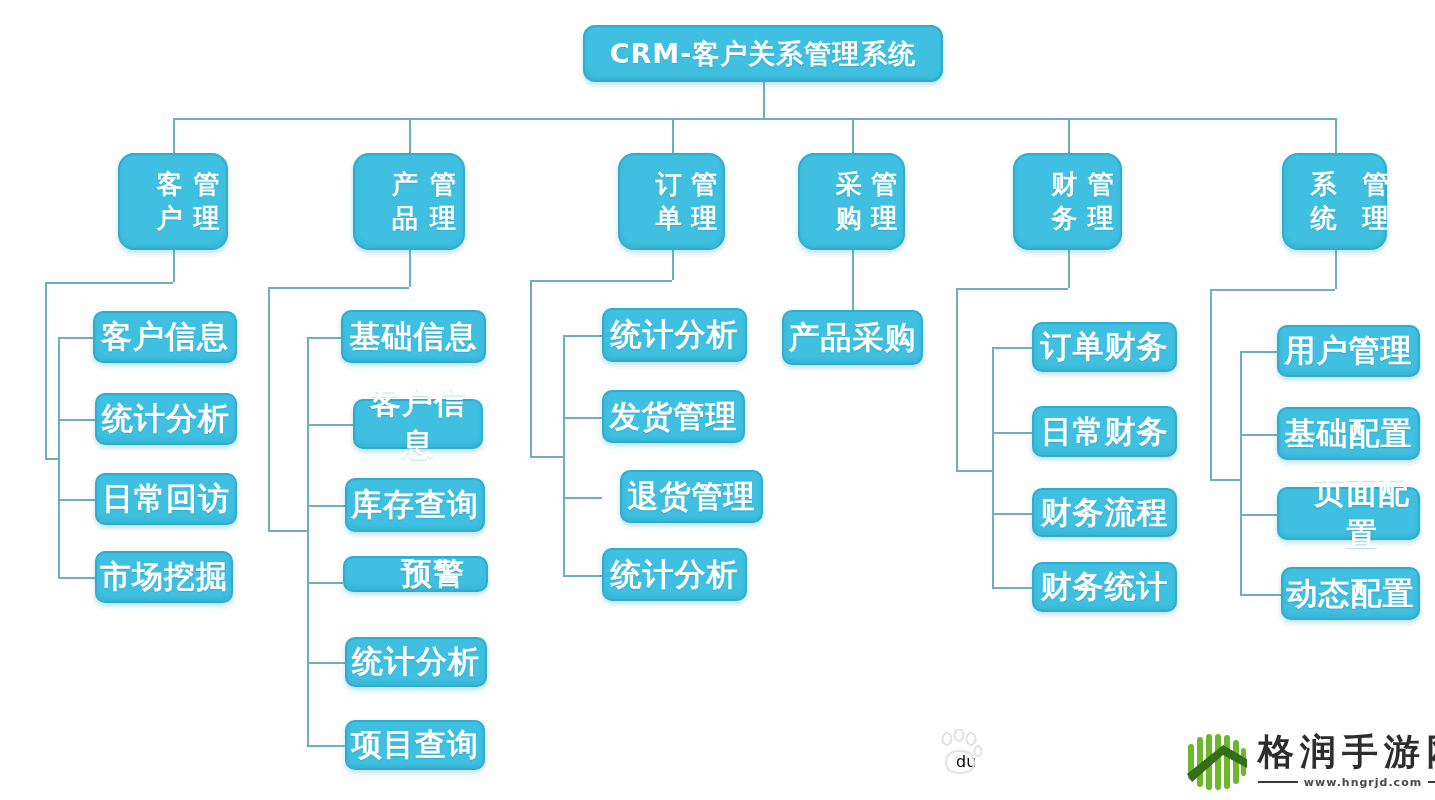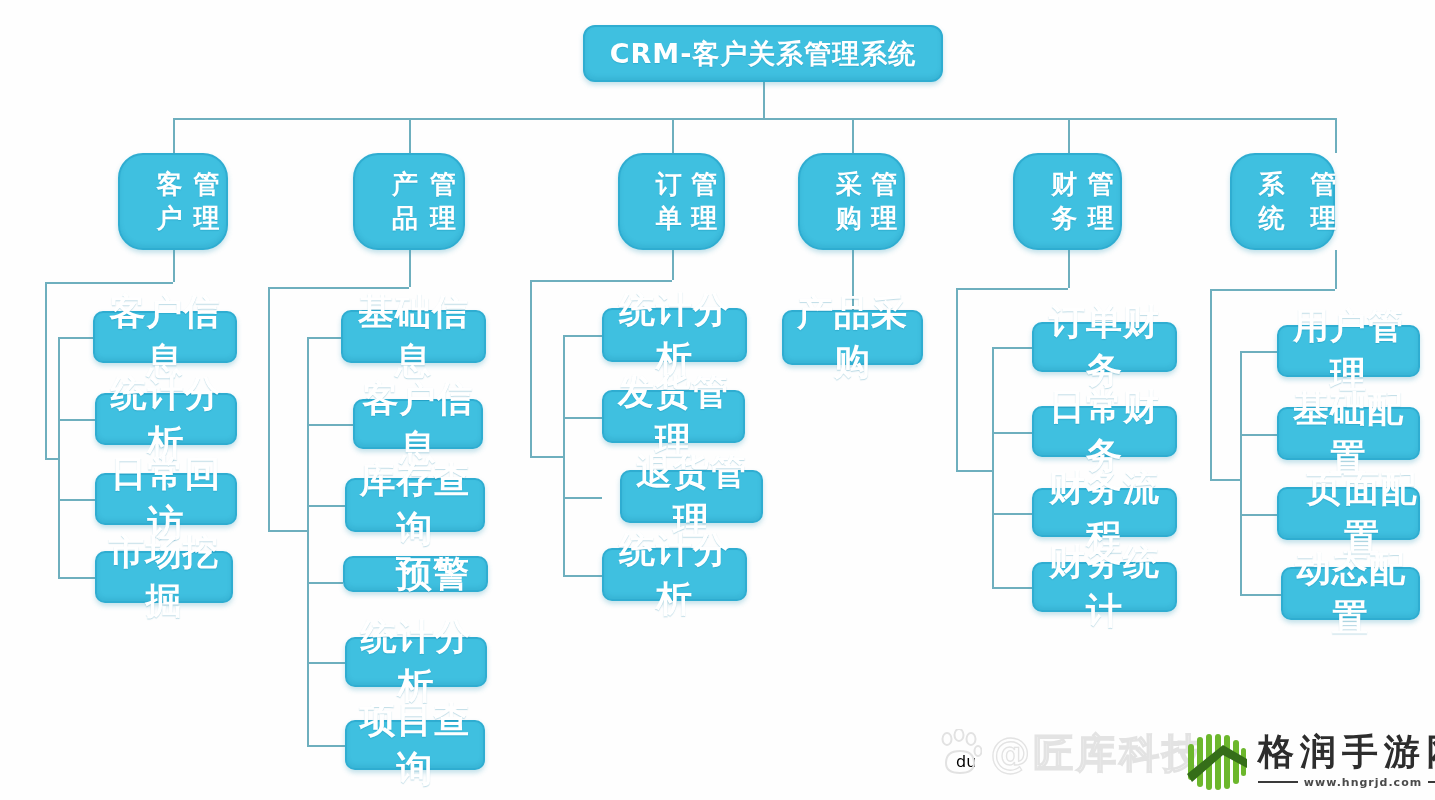--- a/index.html
+++ b/index.html
@@ -7,22 +7,22 @@
   #stage{position:relative;width:1435px;height:800px;background:#fefefe;overflow:hidden;}
 
   
   .node{position:absolute;display:flex;align-items:center;justify-content:center;
         text-align:center;color:#fff;font-weight:700;
         background:#3fc0e0;border:2px solid #2fadd1;border-radius:10px;
         box-sizing:border-box;
         box-shadow:0 3px 5px rgba(60,160,190,.30), inset 0 -3px 4px rgba(0,100,140,.12);
         text-shadow:0 1px 1px rgba(0,120,160,.25);}
   .node.root{font-size:27px;border-radius:12px;letter-spacing:1px;}
-  .node.parent{border-radius:25px;font-size:26px;line-height:1.3;letter-spacing:2px;padding-left:32px;}
-  .node.leaf{font-size:36px;letter-spacing:1px;}
+  .node.parent{border-radius:16px;font-size:26px;line-height:1.3;letter-spacing:2px;padding-left:32px;}
+  .node.leaf{font-size:31px;letter-spacing:1px;}
 
   
   .cline{position:absolute;background:#6eafbe;}
 
   
   .ghost-wrap{position:absolute;left:938px;top:722px;width:500px;height:62px;display:flex;
               align-items:center;pointer-events:none;}
   .ghost-text{font-size:40px;font-weight:700;letter-spacing:3px;color:rgba(255,255,255,0.05);
               -webkit-text-stroke:1.3px #e3e3e3;white-space:nowrap;}
   .paw{position:relative;width:44px;height:48px;margin-right:6px;flex:0 0 auto;}
@@ -135,40 +135,39 @@
       </div>
       <div class="node leaf" style="left: 782px; top: 310px; width: 141px; height: 55px;">产品采购</div>
       <div class="node parent" style="left: 1013px; top: 153px; width: 109px; height: 97px;">
         <div>财务</div>
         <div>管理</div>
       </div>
       <div class="node leaf" style="left: 1032px; top: 322px; width: 145px; height: 50px;">订单财务</div>
       <div class="node leaf" style="left: 1032px; top: 406px; width: 145px; height: 51px;">日常财务</div>
       <div class="node leaf" style="left: 1032px; top: 488px; width: 145px; height: 49px;">财务流程</div>
       <div class="node leaf" style="left: 1032px; top: 562px; width: 145px; height: 50px;">财务统计</div>
-      <div class="node parent" style="left: 1230px; top: 153px; width: 105px; height: 97px; gap: 24px;">
+      <div class="node parent" style="left: 1282px; top: 153px; width: 105px; height: 97px; gap: 24px;">
         <div>系统</div>
         <div>管理</div>
       </div>
       <div class="node leaf" style="left: 1277px; top: 325px; width: 143px; height: 52px;">用户管理</div>
       <div class="node leaf" style="left: 1277px; top: 407px; width: 143px; height: 53px;">基础配置</div>
       <div class="node leaf" style="left: 1277px; top: 487px; width: 143px; height: 53px; padding-left: 27px;">页面配置</div>
       <div class="node leaf" style="left: 1281px; top: 567px; width: 139px; height: 53px;">动态配置</div>
     </div>
 
   <div class="ghost-wrap">
     <svg class="paw" viewBox="0 0 44 48">
       <ellipse cx="9" cy="10" rx="4.5" ry="6" fill="none" stroke="#e2e2e2" stroke-width="2"></ellipse>
       <ellipse cx="21" cy="6" rx="4.5" ry="6" fill="none" stroke="#e2e2e2" stroke-width="2"></ellipse>
       <ellipse cx="33" cy="10" rx="4.5" ry="6" fill="none" stroke="#e2e2e2" stroke-width="2"></ellipse>
       <ellipse cx="40" cy="22" rx="3.5" ry="5" fill="none" stroke="#e2e2e2" stroke-width="2"></ellipse>
       <path d="M8 34 q0 -12 14 -12 q14 0 14 12 q0 10 -14 10 q-14 0 -14 -10 z" fill="none" stroke="#e2e2e2" stroke-width="2"></path>
     </svg>
     <span class="du" style="position:static;margin-left:-32px;margin-top:16px;">du</span>
-    <span class="ghost-text" style="margin-left:14px;">@匠库科技</span>
   </div>
 
   <div class="brand-wrap">
     <svg class="brand-logo" viewBox="0 0 62 60">
       <g fill="#6cb72c">
         <rect x="2" y="12" width="6" height="36" rx="3"></rect>
         <rect x="11" y="5" width="6" height="50" rx="3"></rect>
         <rect x="20" y="2" width="6" height="56" rx="3"></rect>
         <rect x="29" y="2" width="6" height="56" rx="3"></rect>
         <rect x="38" y="3" width="6" height="54" rx="3"></rect>

